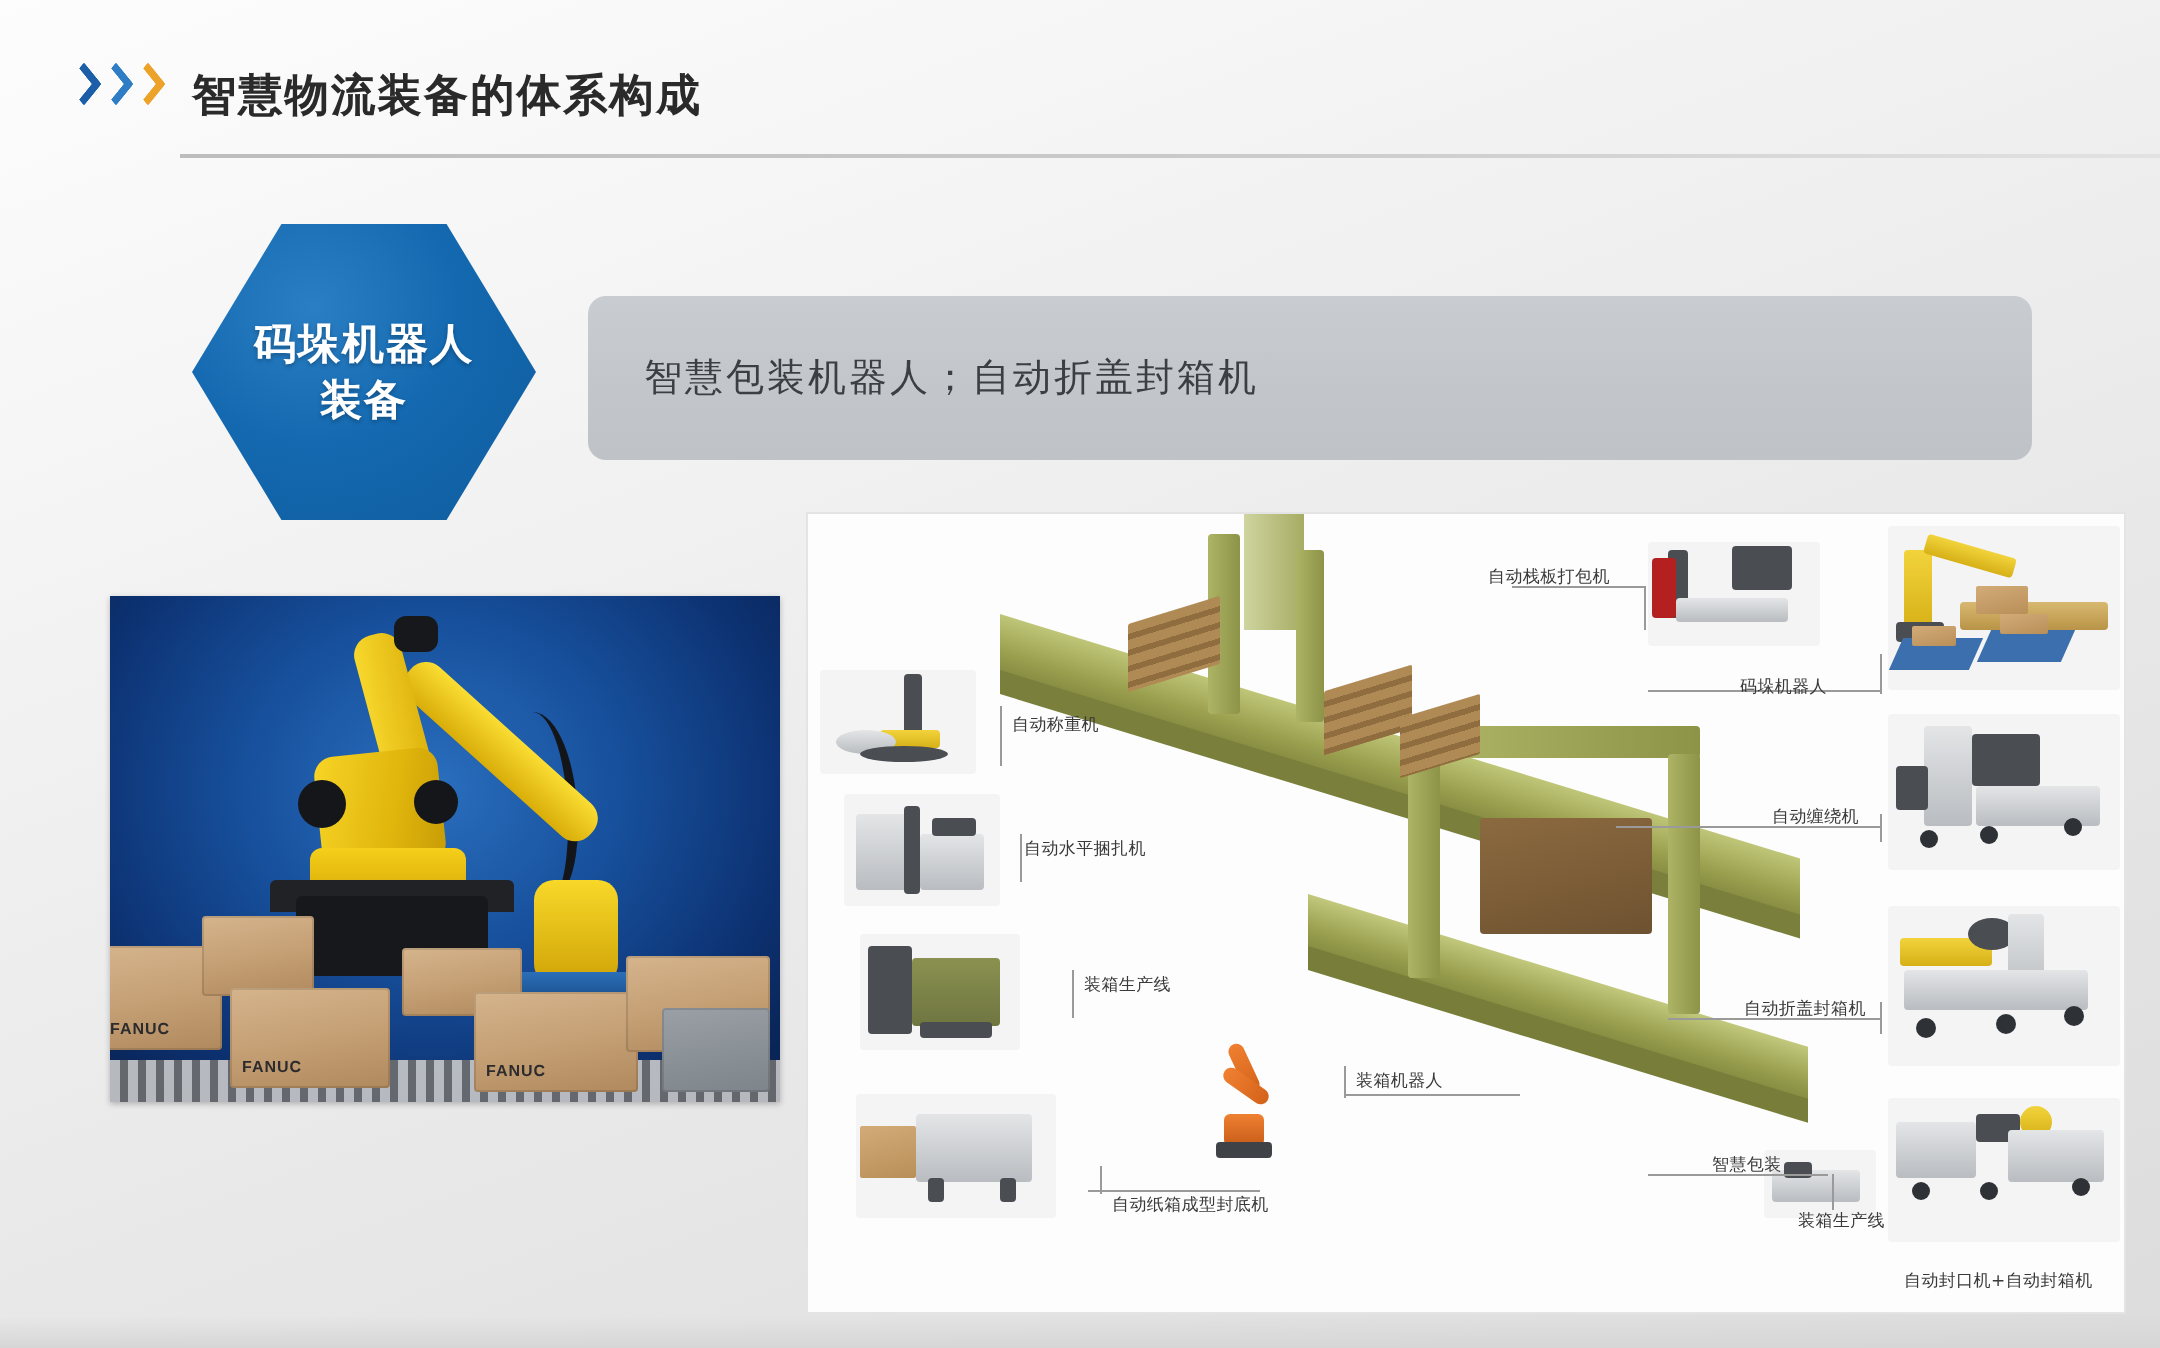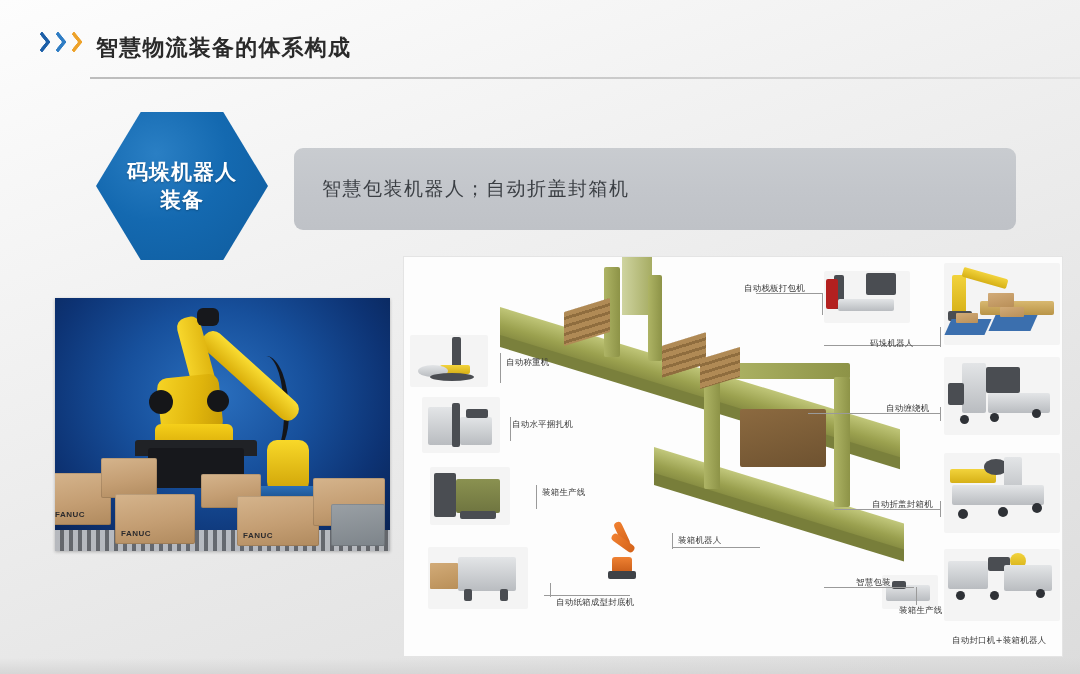--- a/index.html
+++ b/index.html
@@ -396,18 +396,18 @@
   <div class="dlabel" style="left:466px;top:81px;">码垛机器人</div>
   <div class="dlabel" style="left:102px;top:100px;">自动称重机</div>
   <div class="dlabel" style="left:108px;top:162px;">自动水平捆扎机</div>
   <div class="dlabel" style="left:138px;top:230px;">装箱生产线</div>
   <div class="dlabel" style="left:482px;top:146px;">自动缠绕机</div>
   <div class="dlabel" style="left:468px;top:242px;">自动折盖封箱机</div>
   <div class="dlabel" style="left:274px;top:278px;">装箱机器人</div>
   <div class="dlabel" style="left:452px;top:320px;">智慧包装</div>
   <div class="dlabel" style="left:152px;top:340px;">自动纸箱成型封底机</div>
   <div class="dlabel" style="left:495px;top:348px;">装箱生产线</div>
-  <div class="dlabel" style="left:548px;top:378px;">自动封口机+装箱机器人</div>
+  <div class="dlabel" style="left:548px;top:378px;">自动封口机+自动封箱机</div>
 
   <div id="watermark"></div>
 </div>
 
 <div id="bottom-strip"></div>
 
 </body></html>

